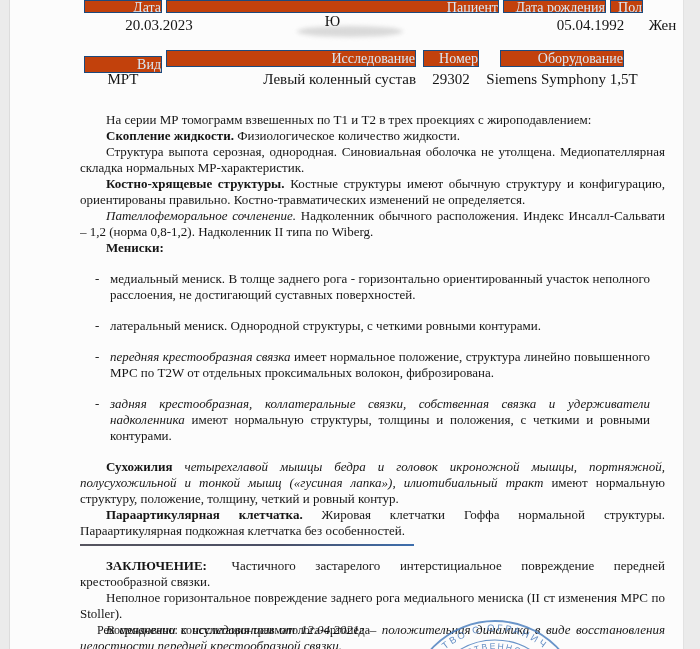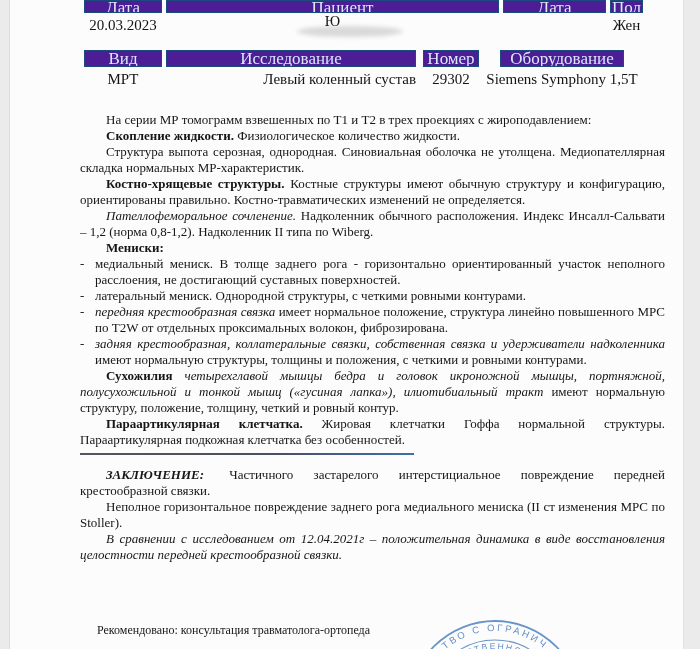--- a/index.html
+++ b/index.html
@@ -9,50 +9,50 @@
     font-family:"Liberation Serif", serif;
     color:#161616;
   }
   .page {
     position:absolute; left:10px; top:0; width:673px; height:649px;
     background:#fcfcfc; box-shadow:-1px 0 0 #dcdcdc, 1px 0 0 #e2e2e2;
   }
   
   .hcell {
     position:absolute; box-sizing:border-box;
-    background:#4c1d95; border:1px solid #1b4a7e;
-    color:#d9e9f7; text-align:center;
-    font-size:17px; overflow:hidden;
+    background:#c2410c; border:1px solid #1b4a7e;
+    color:#d9e9f7; text-align:right;
+    font-size:14px; overflow:hidden;
   }
   .t1h { top:0; height:13px; line-height:14px; }
   .t2h { top:50px; height:17px; line-height:16px; }
   .vcell {
     position:absolute; text-align:center;
     font-size:15px; color:#141414; white-space:nowrap;
   }
-  .t1v { top:15px; height:20px; line-height:20px; }
+  .t1v { top:15px; height:20px; line-height:20px;margin-left:36px; }
   .t2v { top:69px; height:20px; line-height:20px; }
   .smudge {
     position:absolute; left:297px; top:26px; width:106px; height:11px;
     background:#d9d9d9; border-radius:50%; filter:blur(2px);
   }
   .patient-name { position:absolute; left:166px; top:13px; width:333px;
     text-align:center; font-size:15px; }
   
   .report {
     position:absolute; left:80px; top:112px; width:585px; height:537px;
     font-size:13px; line-height:16px; text-align:justify;
     overflow:hidden;
   }
   .para { margin:0; text-indent:26px; }
-  .li { margin:0; padding-left:15px; text-indent:-15px; }
+  .li { margin:15px; padding-left:15px; text-indent:-15px; }
   .marker { display:inline-block; width:15px; text-indent:0; }
   .b { font-weight:bold; }
   .i { font-style:italic; }
-  .after-gap { margin-right:5px;font-style:italic; }
+  .after-gap { margin-right:5px; }
   .divider {
     width:335px; height:2px; margin:5px 0 12px -1px; border:0;
     background:linear-gradient(90deg,#56555f 0%,#4a4f66 60%,#3e6fae 100%);
   }
   .recommend {
     position:absolute; left:80px; top:623px; width:500px;
     font-size:12px; text-indent:17px; white-space:nowrap;
   }
   .stamp {
     position:absolute; left:413px; top:595px; width:175px; height:54px;
@@ -67,23 +67,24 @@
   <div class="page"></div>
 
   <div class="hcell t1h" style="left:84px;width:78px;">Дата</div>
   <div class="hcell t1h" style="left:166px;width:333px;padding-left:20px;">Пациент</div>
   <div class="hcell t1h" style="left:503px;width:103px;">Дата рождения</div>
   <div class="hcell t1h" style="left:610px;width:33px;">Пол</div>
 
   <div class="vcell t1v" style="left:84px;width:78px;">20.03.2023</div>
   <div class="smudge"></div>
   <div class="patient-name">Ю</div>
+  <div class="vcell t1v" style="left:503px;width:103px;">05.04.1992</div>
   <div class="vcell t1v" style="left:600px;width:53px;">Жен</div>
 
-  <div class="hcell t2h" style="left:84px;width:78px;">Вид</div>
+  <div class="hcell t2h" style="left:84px;width:78px;margin-top:6px;">Вид</div>
   <div class="hcell t2h" style="left:166px;width:250px;">Исследование</div>
   <div class="hcell t2h" style="left:423px;width:56px;">Номер</div>
   <div class="hcell t2h" style="left:500px;width:124px;">Оборудование</div>
 
   <div class="vcell t2v" style="left:84px;width:78px;">МРТ</div>
   <div class="vcell t2v" style="left:166px;width:250px;text-align:right;">Левый коленный сустав</div>
   <div class="vcell t2v" style="left:423px;width:56px;">29302</div>
   <div class="vcell t2v" style="left:482px;width:160px;">Siemens Symphony 1,5T</div>
 
   <div class="report">

